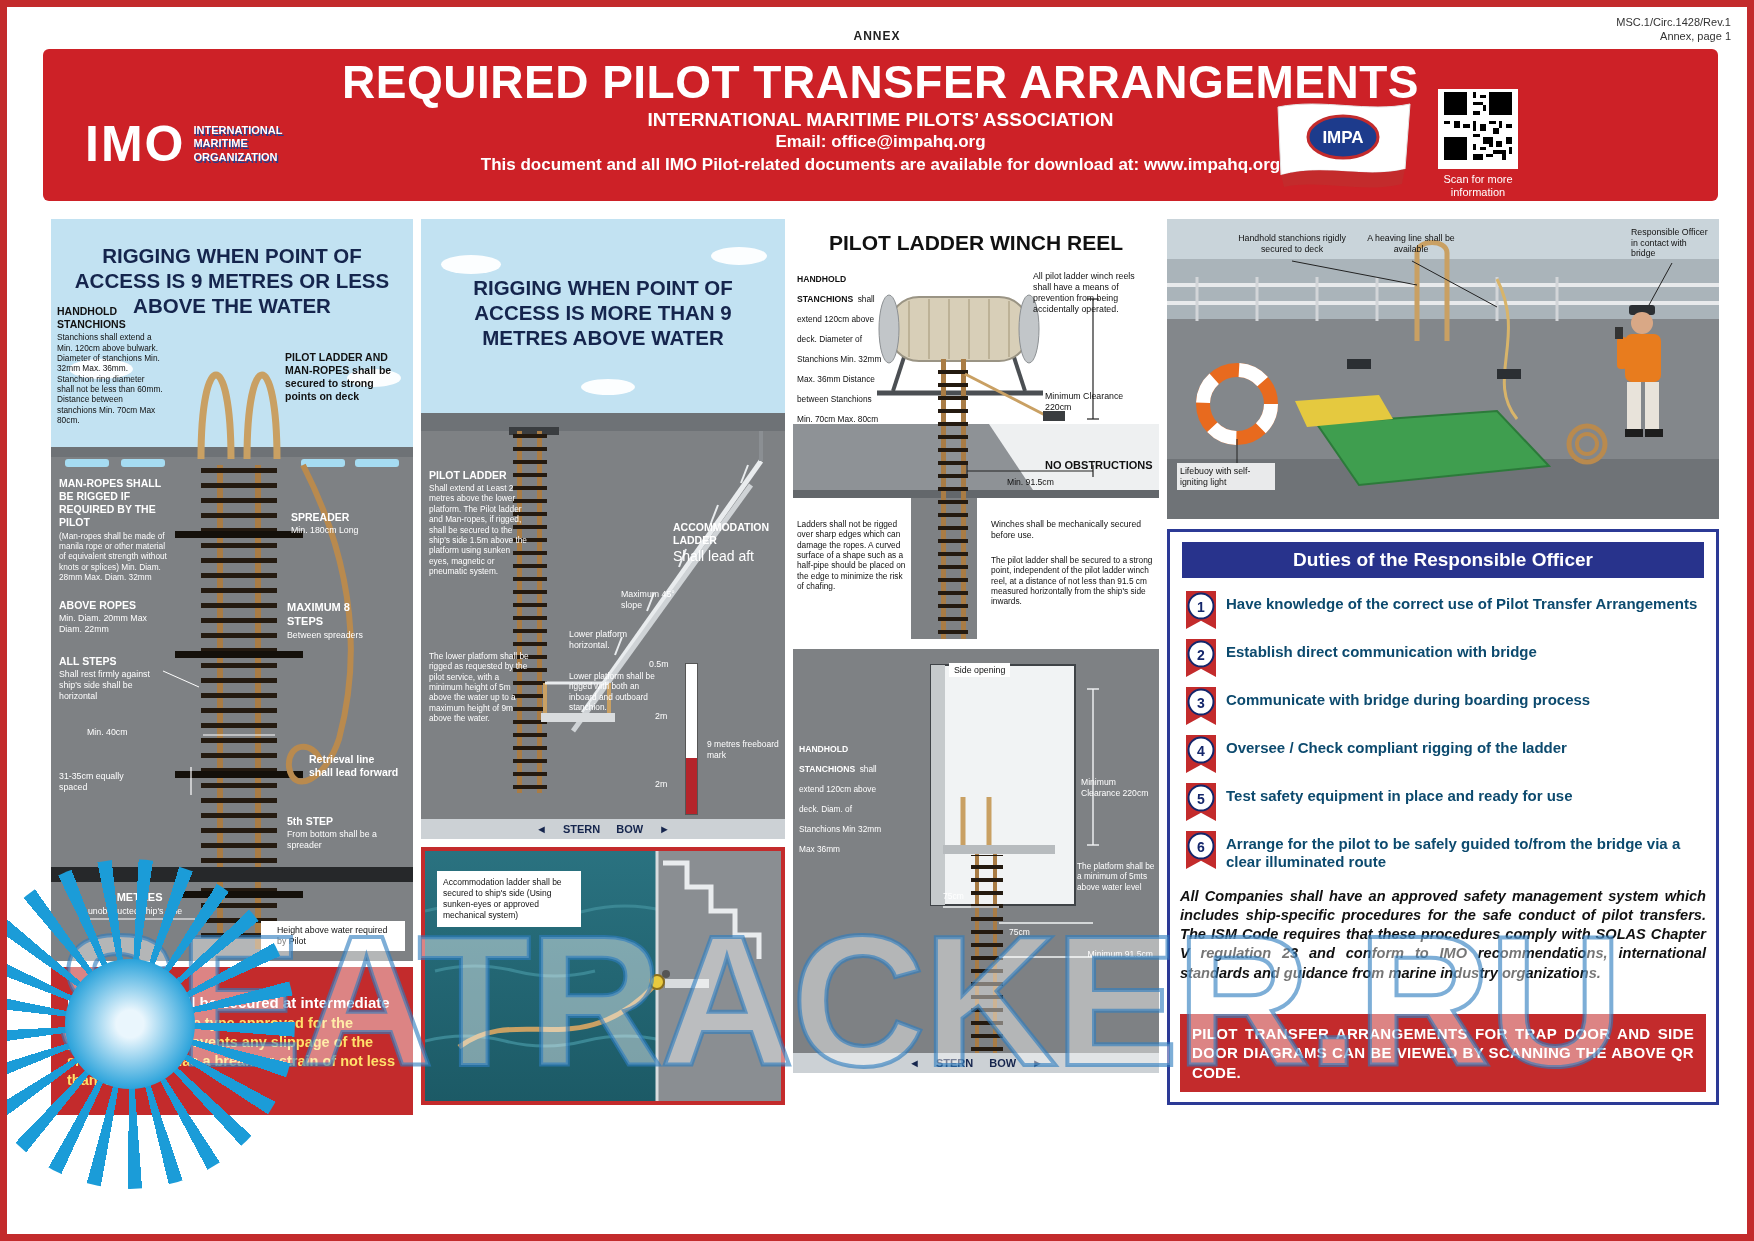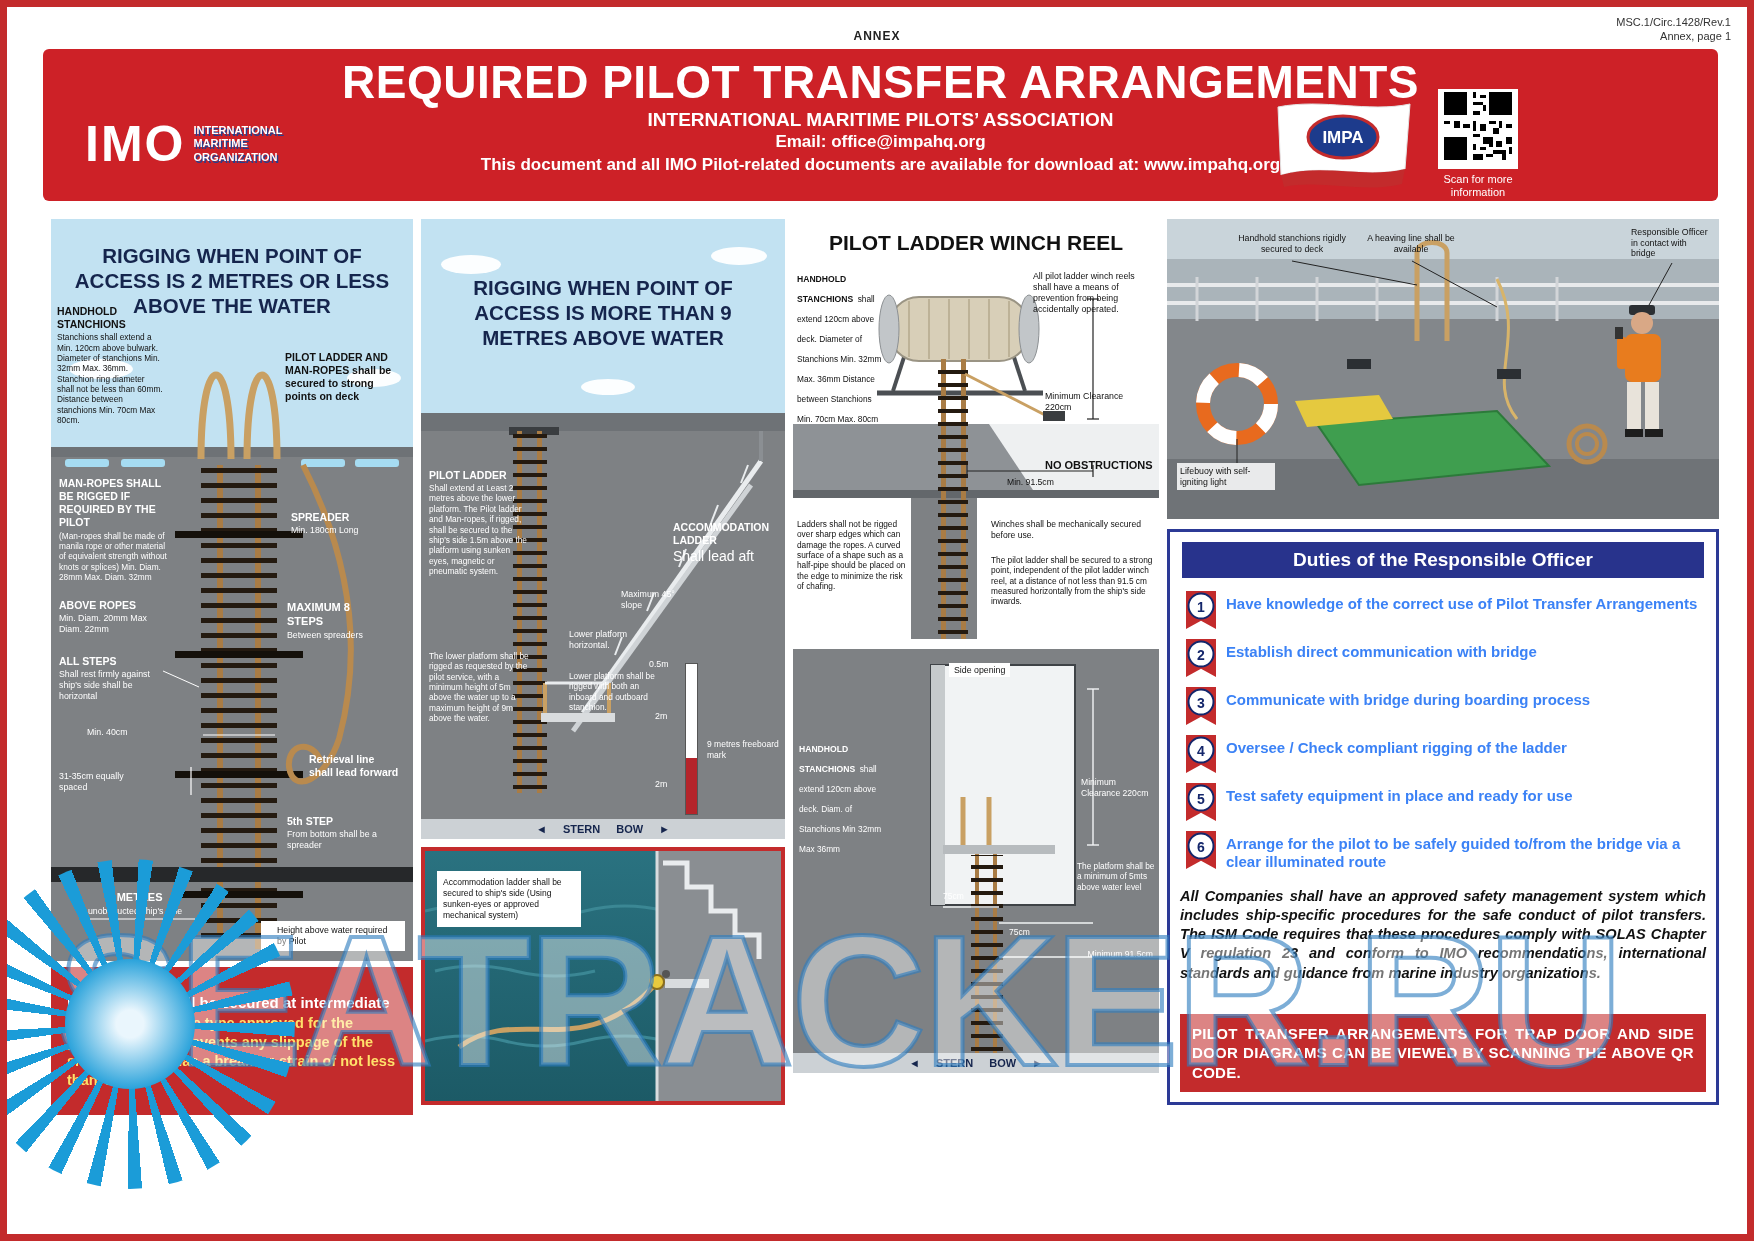--- a/index.html
+++ b/index.html
@@ -49,21 +49,21 @@
   .sideop{position:absolute;left:156px;top:14px;background:#fff;color:#111;font-size:8.8px;padding:2px 5px;}
 
   .p4-scene{position:relative;height:300px;background:#c9d4da;overflow:hidden;}
   .scenelab{position:absolute;font-size:8.8px;color:#111;line-height:1.2;}
   .duties{position:relative;margin-top:10px;height:576px;border:3px solid #2c3a96;background:#fff;box-sizing:border-box;}
   .dhead{margin:10px 12px 8px;background:#28338c;color:#fff;text-align:center;font-size:19px;font-weight:800;padding:7px 0;}
   .ditem{display:flex;gap:10px;align-items:flex-start;padding:5px 14px 5px 16px;}
   .dico{width:30px;height:38px;position:relative;flex:none;}
   .dico .rib{position:absolute;inset:0;background:#c32b2c;clip-path:polygon(0 0,100% 0,100% 100%,50% 78%,0 100%);}
   .dico .circ{position:absolute;left:50%;top:40%;transform:translate(-50%,-50%);width:23px;height:23px;background:#fff;border:2px solid #14266b;border-radius:50%;display:flex;align-items:center;justify-content:center;font-weight:800;font-size:14px;color:#14266b;}
-  .dtxt{font-size:15px;font-weight:600;color:#3b82f6;line-height:1.22;padding-top:4px;}
+  .dtxt{font-size:15px;font-weight:600;color:#0c4a6e;line-height:1.22;padding-top:4px;}
   .ism{margin:10px 10px 0;font-style:italic;font-weight:700;font-size:14.6px;line-height:1.32;text-align:justify;color:#111;}
   .dred{position:absolute;left:10px;right:10px;bottom:10px;background:#c32b2c;color:#fff;font-size:15px;font-weight:800;text-align:justify;padding:10px 12px;line-height:1.3;letter-spacing:.3px;}
 
   .fbar{position:absolute;left:264px;top:444px;width:13px;height:152px;background:#fff;border:1px solid #555;box-sizing:border-box;}
   .fbar .red{position:absolute;left:0;right:0;bottom:0;height:56px;background:#b5242a;}
   .hnote{position:absolute;right:8px;bottom:10px;width:112px;background:#fff;color:#111;font-size:8.8px;padding:4px 16px;line-height:1.25;}
 
   
   .wm-text{position:absolute;left:50px;top:888px;width:1664px;z-index:60;font-size:185px;font-weight:800;letter-spacing:-2px;white-space:nowrap;color:rgba(255,255,255,.42);-webkit-text-stroke:4px rgba(45,125,190,.62);pointer-events:none;}
   .starburst{position:absolute;left:-42px;top:852px;width:330px;height:330px;border-radius:50%;z-index:61;background:repeating-conic-gradient(from 3deg,#1b9cd8 0deg 5deg,rgba(27,156,216,0) 5deg 14.4deg);pointer-events:none;}
@@ -117,21 +117,21 @@
         <div>information</div>
       </div>
     </div>
   </div>
 
   <div class="col" style="left:44px;width:362px;">
     <div class="p1-gray">
       <div class="sky" style="height:236px;"></div>
       <div class="cloud" style="left:18px;top:140px;width:64px;height:20px;"></div>
       <div class="cloud" style="left:296px;top:150px;width:54px;height:18px;"></div>
-      <div class="ptitle" style="left:12px;right:12px;top:24px;">RIGGING WHEN POINT OF ACCESS IS 2 METRES OR LESS ABOVE THE WATER</div>
+      <div class="ptitle" style="left:12px;right:12px;top:24px;">RIGGING WHEN POINT OF ACCESS IS 9 METRES OR LESS ABOVE THE WATER</div>
 
       <svg class="abs" style="left:0;top:0;" width="362" height="742" viewBox="0 0 362 742">
         <defs>
           <pattern id="st1" width="76" height="15" patternUnits="userSpaceOnUse">
             <rect y="9" width="76" height="5" fill="#241a10"></rect>
           </pattern>
         </defs>
         <rect x="0" y="228" width="362" height="10" fill="#6e7276"></rect>
         <rect x="14" y="240" width="44" height="8" rx="3" fill="#a6dcf2"></rect>
         <rect x="70" y="240" width="44" height="8" rx="3" fill="#a6dcf2"></rect>

